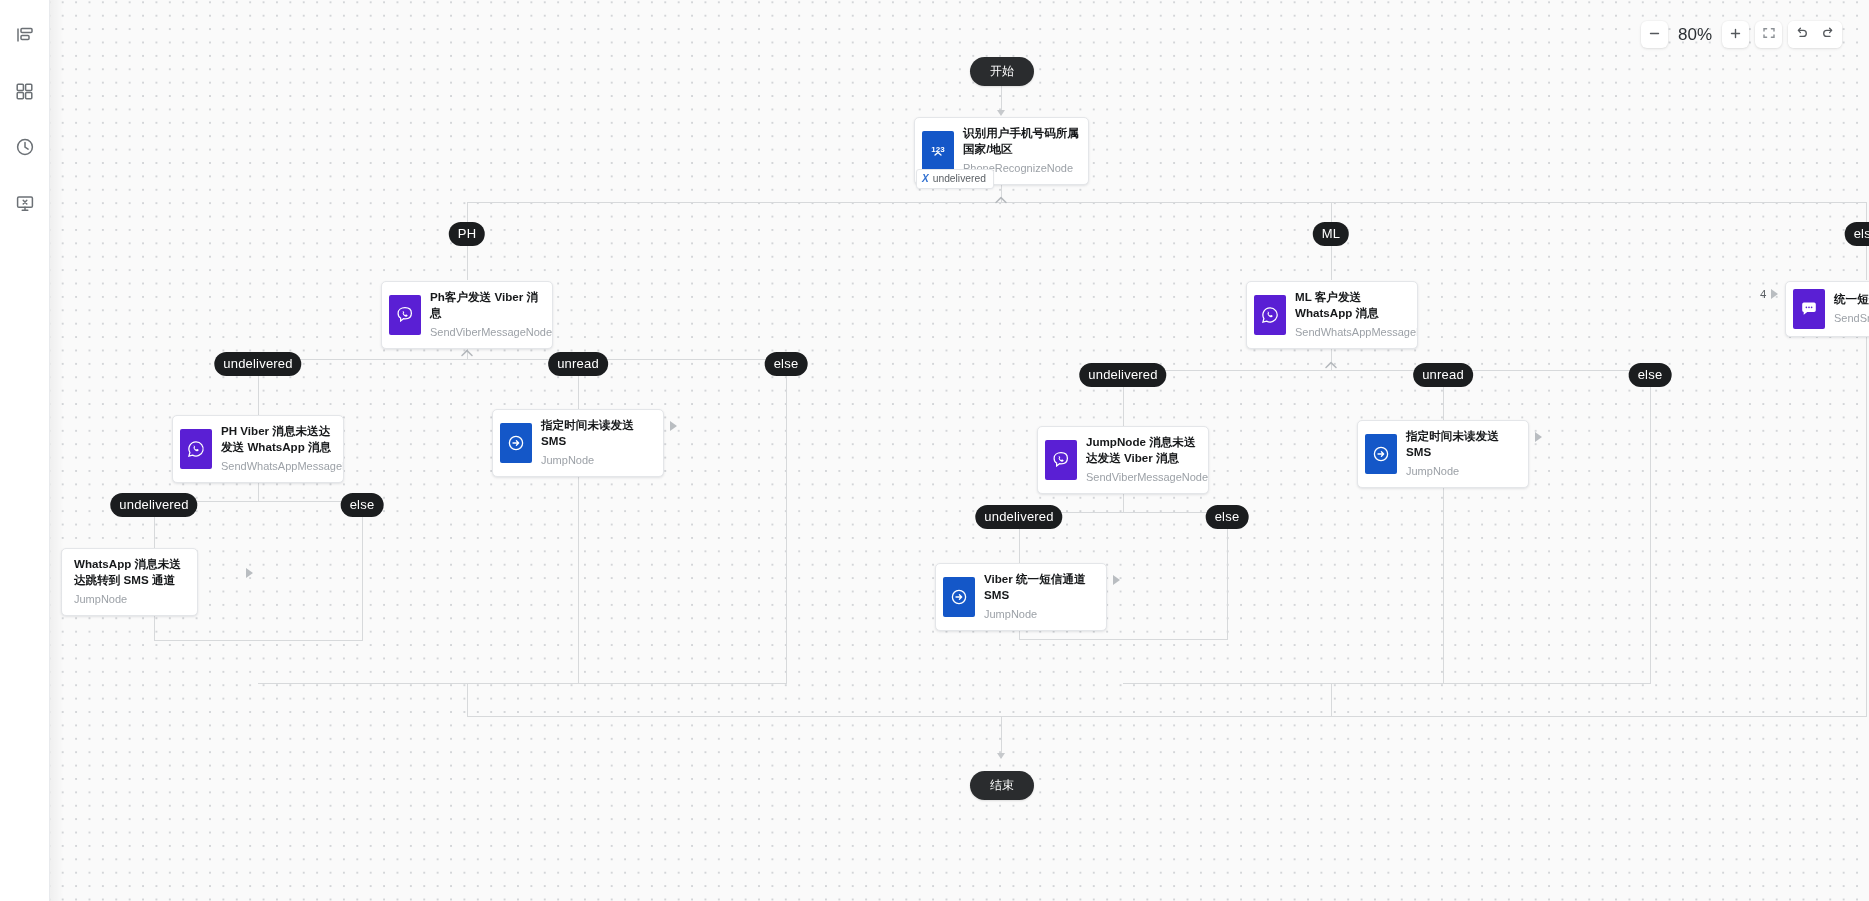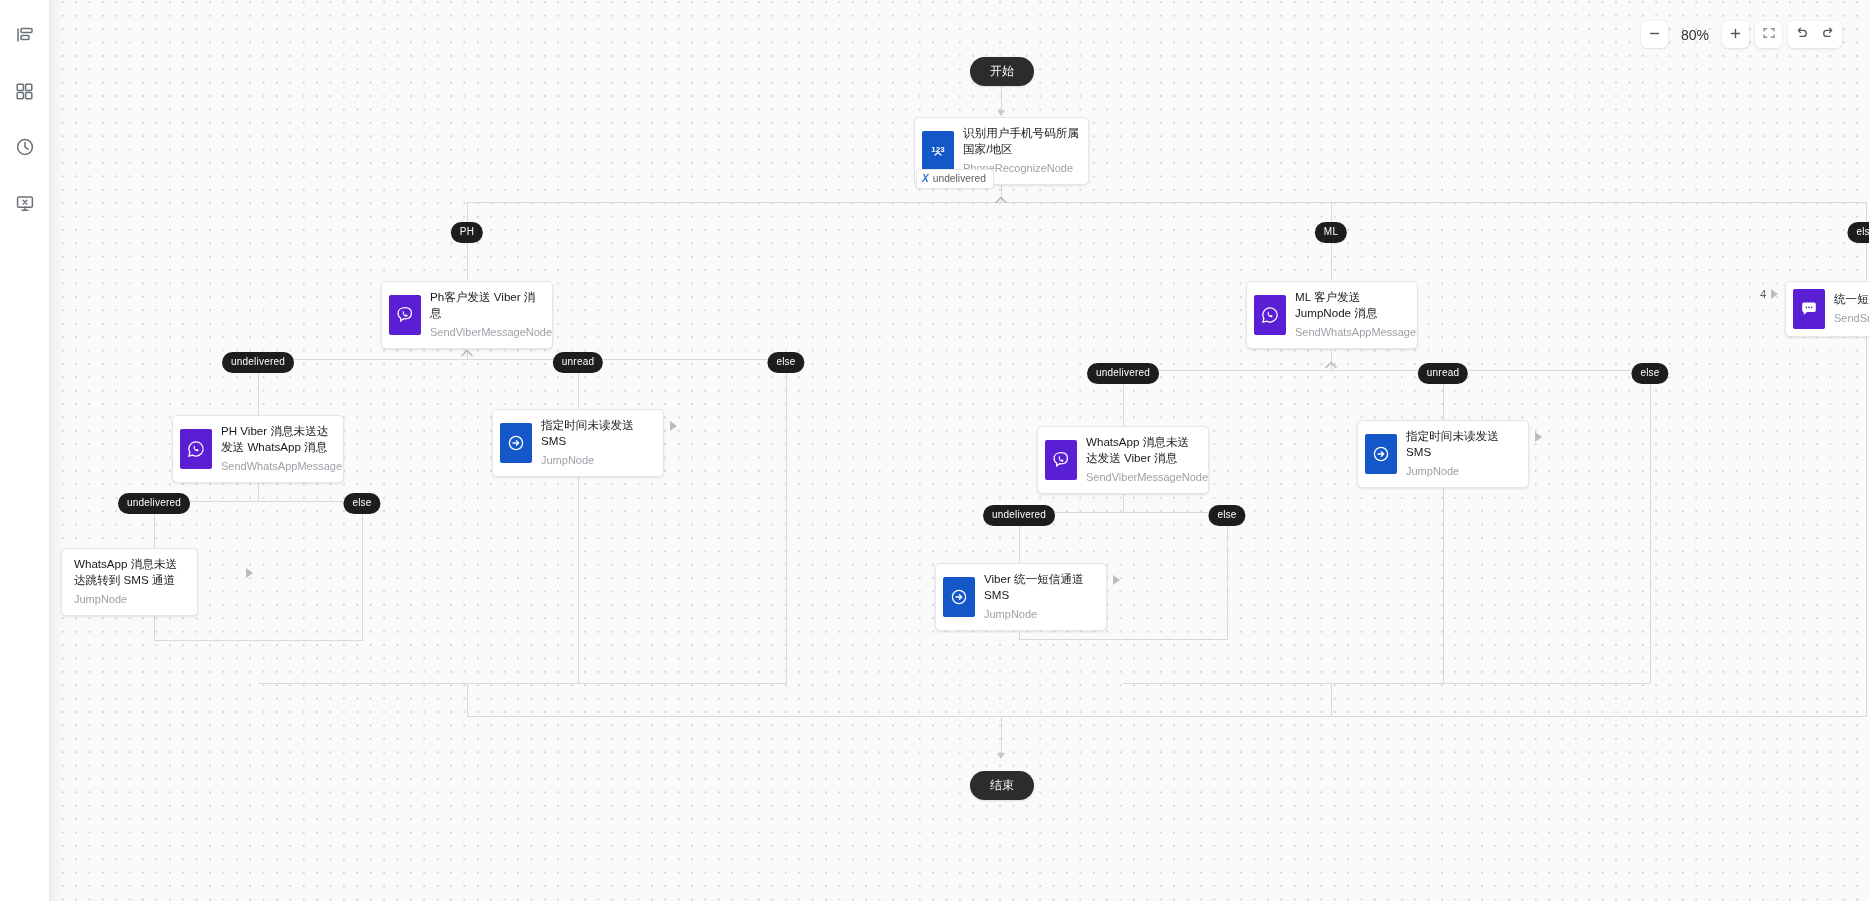--- a/index.html
+++ b/index.html
@@ -62,21 +62,21 @@
     width: 27px; height: 27px;
     background: #ffffff;
     border-radius: 6px;
     display: flex; align-items: center; justify-content: center;
     box-shadow: 0 1px 3px rgba(0,0,0,0.10), 0 0 0 1px rgba(0,0,0,0.015);
     cursor: pointer;
     color: #54585c;
   }
   .zb-label {
     min-width: 42px; text-align: center;
-    font-size: 14px; color: #2b2f33;
+    font-size: 17px; color: #2b2f33;
     padding: 0 2px;
     cursor: default;
     user-select: none;
   }
   .zb-group { display: flex; background: #fff; border-radius: 6px;
               box-shadow: 0 1px 3px rgba(0,0,0,0.10), 0 0 0 1px rgba(0,0,0,0.015); }
   .zb-group .zb-btn { box-shadow: none; }
 
   
   .edge { position: absolute; background: #d7d9db; z-index: 1; }
@@ -90,21 +90,21 @@
     border-right: 4.5px solid transparent;
     border-top: 6px solid #c6c9cc;
   }
 
   
   .pill {
     position: absolute; z-index: 6;
     background: #1b1d1f;
     color: #ffffff;
     border-radius: 999px;
-    font-size: 10px;
+    font-size: 13px;
     line-height: 1;
     padding: 5px 9px 6px;
     letter-spacing: .2px;
     white-space: nowrap;
     transform: translateX(-50%);
     cursor: pointer;
     user-select: none;
   }
 
   
@@ -138,21 +138,21 @@
   }
   .node-ico {
     flex: 0 0 auto;
     width: 32px; height: 40px;
     border-radius: 2px;
     display: flex; align-items: center; justify-content: center;
     align-self: center;
   }
   .node-body { display: flex; flex-direction: column; justify-content: center; min-width: 0; padding-right: 2px; }
   .node-title {
-    font-size: 11.6px; font-weight: normal; color: #16181a;
+    font-size: 11.6px; font-weight: bold; color: #16181a;
     line-height: 1.37;
     word-break: break-word;
   }
   .node-sub { font-size: 11px; color: #9ca1a7; line-height: 1.45; margin-top: 4px; }
 
   .ico-violet { background: #5a1fd4; }
   .ico-blue   { background: #1457c8; }
 
   
   .chev-up {
@@ -397,21 +397,21 @@
     </div>
 
     <div class="node" style="left:1196px; top:281px; width:172px;">
       <div class="node-ico ico-violet">
         <svg width="20" height="20" viewBox="0 0 20 20" fill="none">
           <path d="M10 2.8a7.1 7.1 0 00-6.1 10.7l-1 3.6 3.7-1a7.1 7.1 0 103.4-13.3z" stroke="#fff" stroke-width="1.25" fill="none"></path>
           <path d="M7.5 6.6c.5-.3.8 0 1 .3l.5.9c.2.3.1.5-.1.7l-.3.3c-.1.1-.1.2 0 .4.3.5.9 1.1 1.4 1.3.2.1.3.1.4 0l.3-.3c.2-.2.4-.2.7-.1l.9.5c.3.2.5.5.2 1-.3.5-.9.8-1.5.7-1.3-.2-3-1.8-3.4-3.1-.2-.7 0-1.3.4-1.6z" fill="#fff"></path>
         </svg>
       </div>
       <div class="node-body">
-        <div class="node-title">ML 客户发送 JumpNode 消息</div>
+        <div class="node-title">ML 客户发送 WhatsApp 消息</div>
         <div class="node-sub">SendWhatsAppMessageNode</div>
       </div>
     </div>
     <div class="chev-up" style="left:1281px; top:355px;">
       <svg width="13" height="8" viewBox="0 0 13 8" fill="none" stroke="#b4b8bc" stroke-width="1.5" stroke-linecap="round" stroke-linejoin="round">
           <path d="M1.5 6.5L6.5 1.6l5 4.9"></path>
         </svg>
     </div>
 
     <div class="count-badge" style="left:1710px; top:288px;">4</div>
@@ -472,21 +472,21 @@
     <div class="caret-right" style="left:196px; top:568px;"></div>
 
     <div class="node" style="left:987px; top:426px; width:172px;">
       <div class="node-ico ico-violet">
         <svg width="20" height="20" viewBox="0 0 20 20" fill="none">
           <path d="M10 2.6c3.9 0 6.4 2.2 6.4 5.6 0 3.4-2.5 5.6-6.4 5.6-.5 0-1 0-1.5-.1l-2.9 2.2v-2.9C4 12.2 3.1 10.6 3.1 8.2 3.1 4.8 6 2.6 10 2.6z" stroke="#fff" stroke-width="1.25" fill="none"></path>
           <path d="M7.6 6.2c.5-.3.8 0 1 .3l.5.8c.2.3.1.5-.1.7l-.3.3c-.1.1-.1.2 0 .4.3.5.8 1 1.3 1.2.2.1.3.1.4 0l.3-.3c.2-.2.4-.2.7-.1l.9.5c.3.2.5.5.2 1-.3.5-.9.8-1.5.7-1.2-.2-2.9-1.7-3.3-3-.2-.6 0-1.2.5-1.5z" fill="#fff"></path>
         </svg>
       </div>
       <div class="node-body">
-        <div class="node-title">WhatsApp 消息未送达发送 Viber 消息</div>
+        <div class="node-title">JumpNode 消息未送达发送 Viber 消息</div>
         <div class="node-sub">SendViberMessageNode</div>
       </div>
     </div>
     <div class="chev-up" style="left:1073px; top:473px;">
       <svg width="13" height="8" viewBox="0 0 13 8" fill="none" stroke="#b4b8bc" stroke-width="1.5" stroke-linecap="round" stroke-linejoin="round">
           <path d="M1.5 6.5L6.5 1.6l5 4.9"></path>
         </svg>
     </div>
 
     <div class="node" style="left:1307px; top:420px; width:172px;">

